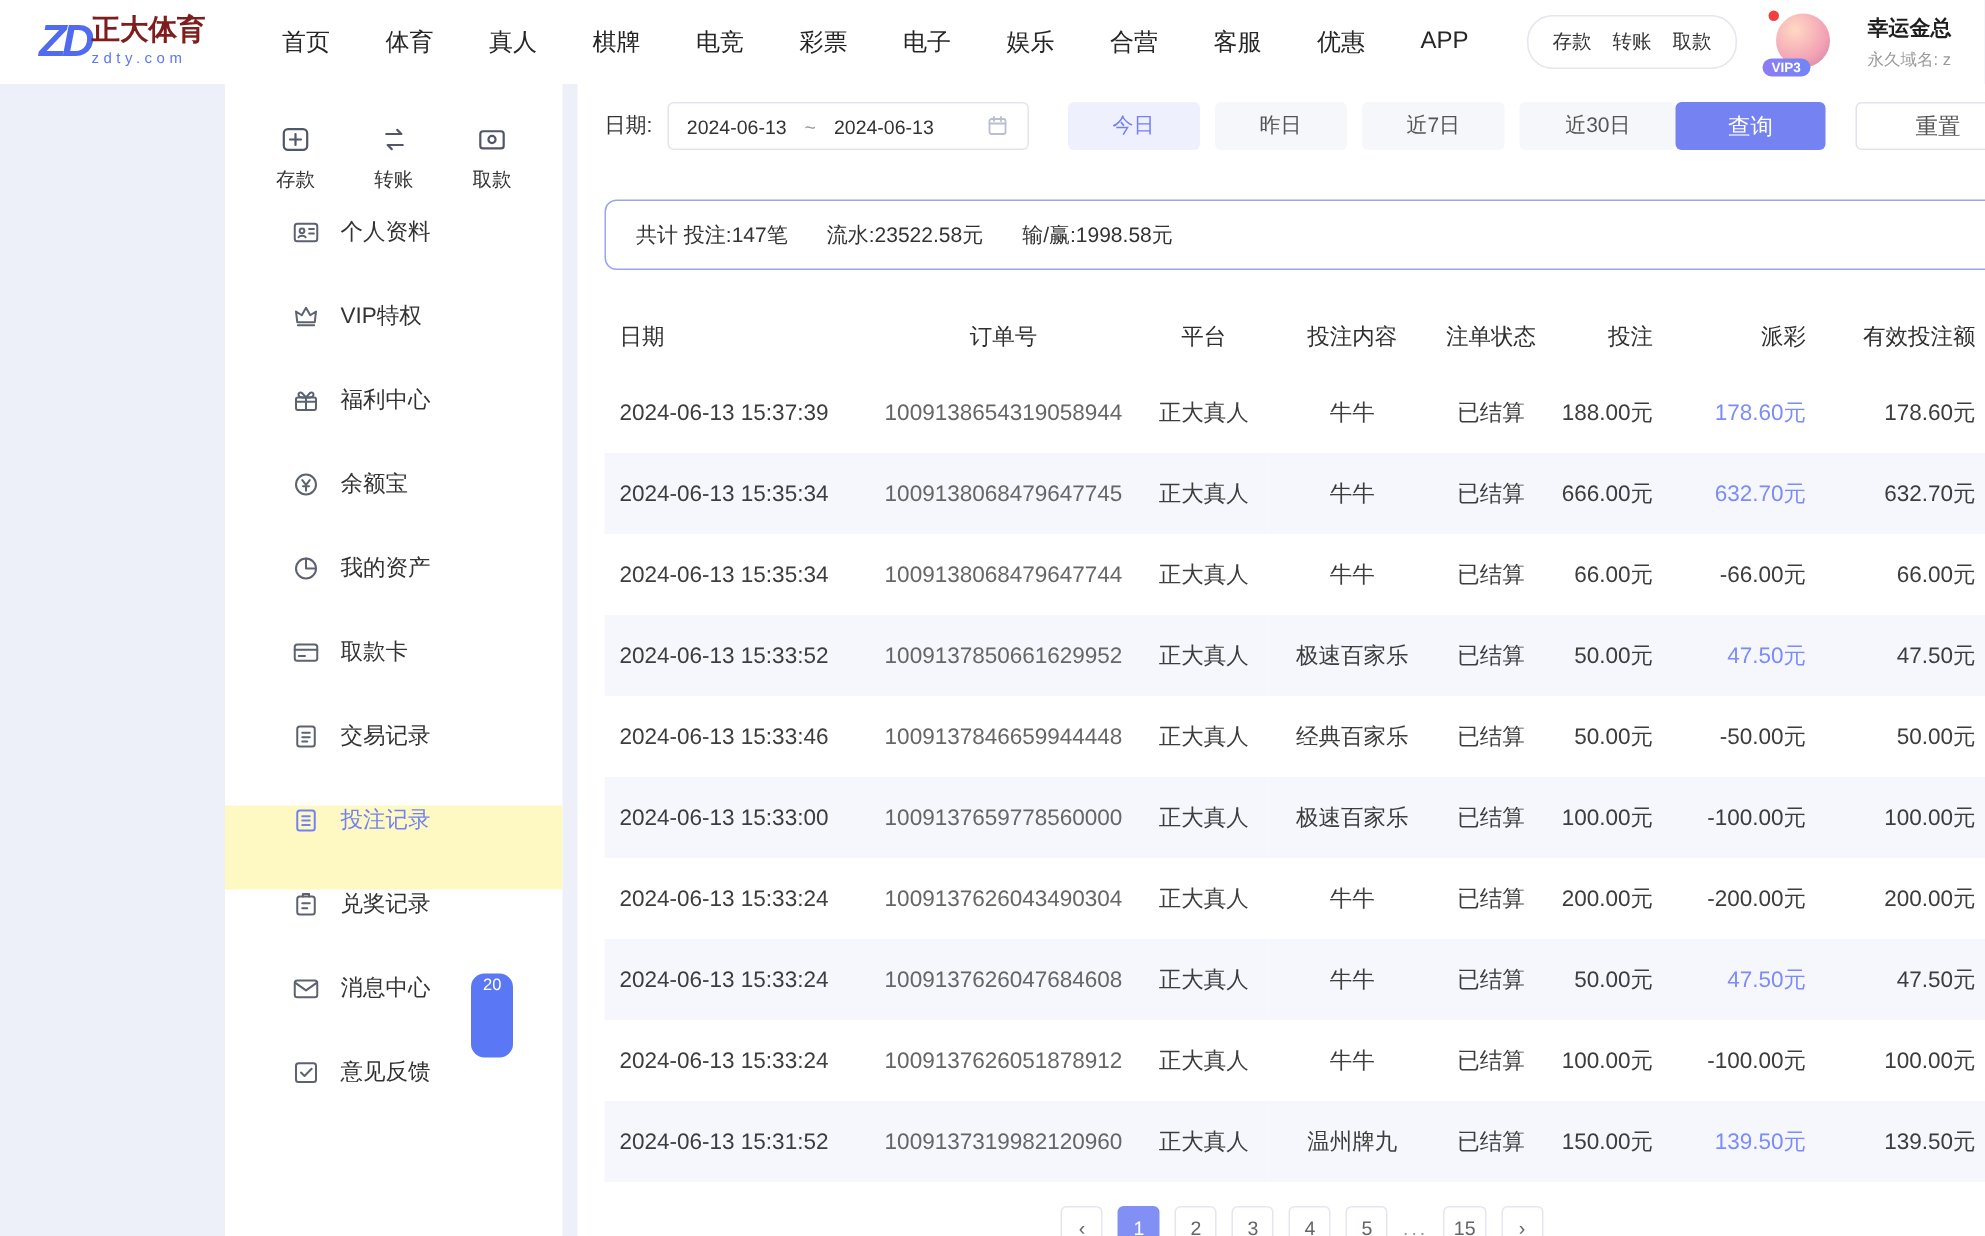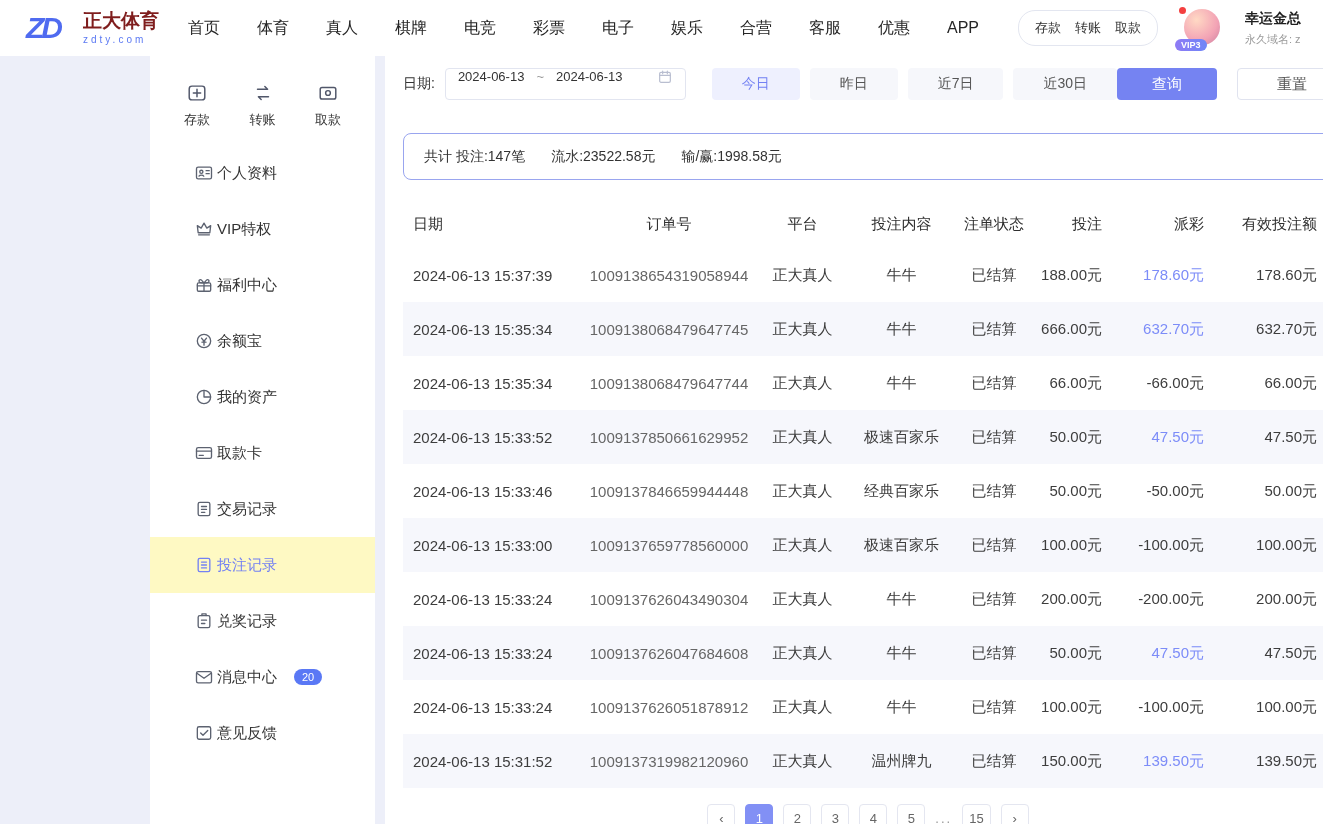--- a/index.html
+++ b/index.html
@@ -2,21 +2,21 @@
 <html><head>
 <meta charset="utf-8">
 <style>
   *{box-sizing:border-box;margin:0;padding:0}
   html,body{width:1323px;height:824px;overflow:hidden;background:#edeff9;
     font-family:"Liberation Sans","DejaVu Sans",sans-serif;color:#333}
 
   
   .header{position:absolute;top:0;left:0;width:1323px;height:56px;background:#fff;
     display:flex;align-items:center;z-index:20}
-  .logo{display:flex;align-items:center;gap:23px;padding-left:26px;width:188px;flex:none;cursor:pointer}
+  .logo{display:flex;align-items:center;gap:1px;padding-left:26px;width:188px;flex:none;cursor:pointer}
   .logo-mark{font-size:30px;font-weight:bold;font-style:italic;color:#4f6bf0;letter-spacing:-3px}
   .logo-text{display:flex;flex-direction:column;line-height:1.1}
   .logo-name{font-size:19px;font-weight:bold;color:#7f1d1d}
   .logo-domain{font-size:10px;color:#5b79f3;letter-spacing:3px;margin-top:2px}
   .nav{display:flex;gap:37px;align-items:center}
   .nav-item{font-size:16px;color:#262626;cursor:pointer;white-space:nowrap}
   .header-right{margin-left:auto;display:flex;align-items:center}
   .wallet-pill{display:flex;gap:14px;border:1px solid #e3e6f0;border-radius:17px;
     padding:8px 16px;font-size:13px;color:#333;margin-right:26px}
   .wallet-pill span{cursor:pointer;white-space:nowrap}
@@ -30,33 +30,33 @@
   .user-name{font-size:14px;font-weight:bold;color:#1f1f1f;white-space:nowrap}
   .user-domain{font-size:11px;color:#9a9a9a;white-space:nowrap;margin-top:4px}
 
   
   .sidebar{position:absolute;left:150px;top:56px;width:225px;height:768px;background:#fff;padding-top:26px}
   .quick-actions{display:flex;justify-content:space-between;padding:0 34px}
   .quick-action{display:flex;flex-direction:column;align-items:center;gap:7px;cursor:pointer}
   .quick-action .icon{width:22px;height:22px;color:#51576a}
   .quick-action-label{font-size:13px;color:#333}
   .menu{margin-top:16px}
-  .menu-item{height:56px;display:flex;align-items:center;padding-left:44px;gap:3px;
+  .menu-item{height:56px;display:flex;padding-left:44px;gap:13px;
     font-size:15px;color:#333;cursor:pointer}
   .menu-item .icon{width:20px;height:20px;color:#5c6270;flex:none}
   .menu-item.active{background:#fef9c3;color:#7381f3}
   .menu-item.active .icon{color:#7381f3}
   .menu-badge{margin-left:14px;background:#5a78f5;color:#fff;font-size:11px;
     padding:2px 8px;border-radius:9px}
 
   
   .main{position:absolute;left:385px;top:56px;width:980px;height:768px;background:#fff;padding:0 18px}
   .filter-row{display:flex;align-items:center;padding-top:10px;height:46px}
   .date-label{font-size:14px;color:#333;margin-right:10px;white-space:nowrap}
-  .date-range{display:flex;gap:12px;border:1px solid #e2e5f0;border-radius:4px;
+  .date-range{display:flex;align-items:center;gap:12px;border:1px solid #e2e5f0;border-radius:4px;
     height:32px;padding:0 12px;font-size:13px;color:#333;width:292px}
   .date-value{cursor:pointer;white-space:nowrap}
   .date-sep{color:#999}
   .calendar-btn{margin-left:auto;width:16px;height:16px;color:#b9bed0;cursor:pointer;display:flex}
   .calendar-btn svg{width:16px;height:16px}
   .ranges{display:flex;gap:10px;margin-left:26px}
   .range-btn{height:32px;padding:0 30px;border-radius:4px;background:#f6f7fb;color:#555;
     font-size:14px;display:flex;align-items:center;cursor:pointer;border:none;white-space:nowrap}
   .range-btn.active{background:#eef0fe;color:#7381f3}
   .filter-buttons{margin-left:auto;display:flex;gap:20px}

